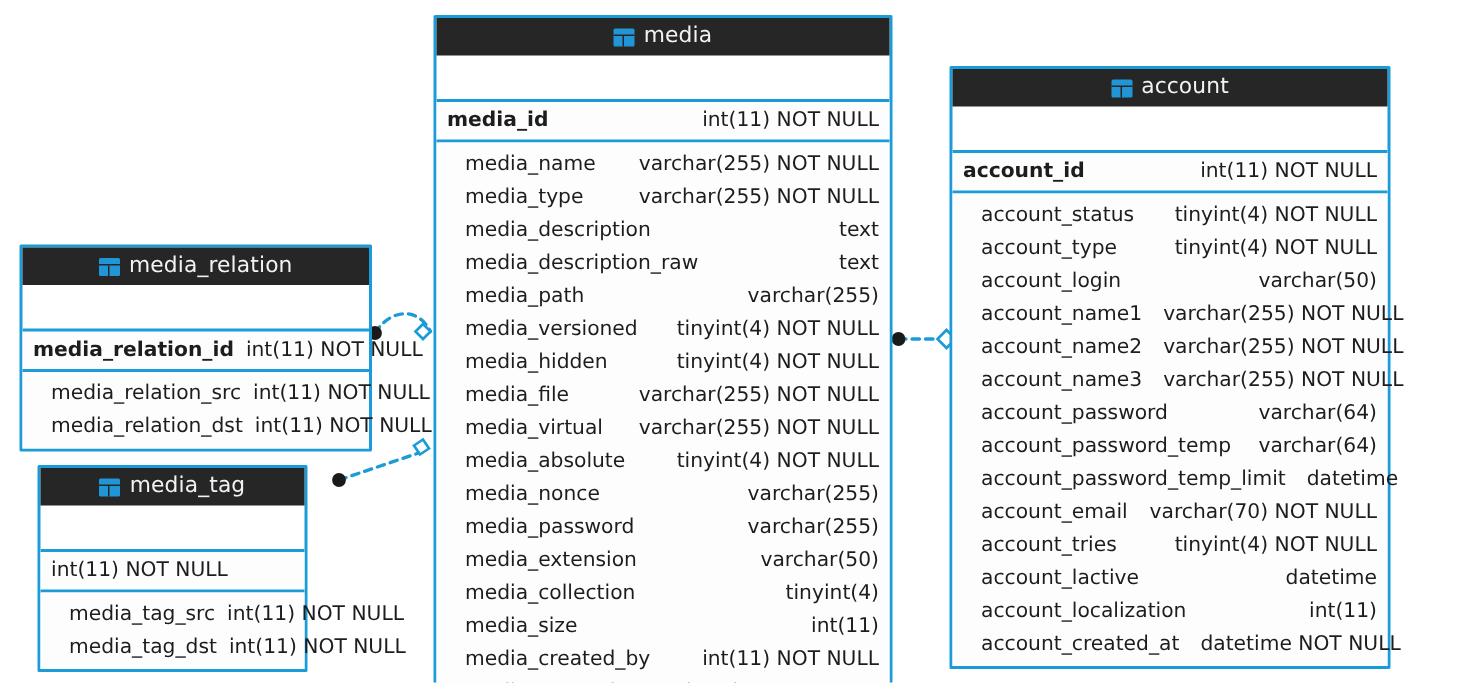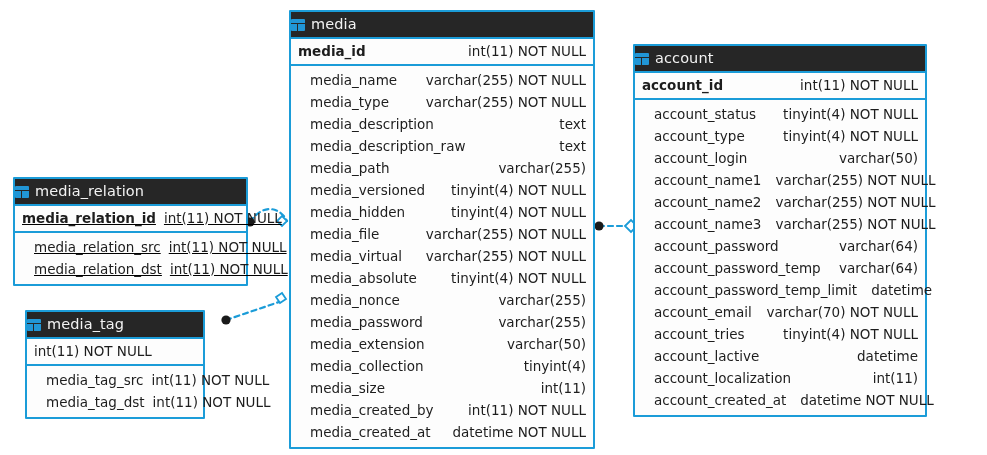--- a/index.html
+++ b/index.html
@@ -43,21 +43,21 @@
     border: 2px solid #1b9cd8;
     background: #ffffff;
     border-radius: 1px;
   }
 
   .entity-header {
     background: #262626;
     color: #f2f2f2;
     height: 25px;
     line-height: 25px;
-    text-align: left;
+    text-align: center;
     font-size: 14.5px;
     white-space: nowrap;
     letter-spacing: 0.1px;
   }
 
   .header-inner {
     display: inline-flex;
     align-items: center;
     gap: 6px;
     height: 25px;
@@ -95,20 +95,21 @@
   .entity-title {
     font-size: 14.5px;
     color: #f2f2f2;
   }
 
   
   .pk-section {
     border-top: 2px solid #1b9cd8;
     border-bottom: 2px solid #1b9cd8;
     background: #fdfdfd;
+    margin-top: 29px;
   }
 
   .field-section {
     background: #fdfdfd;
     padding: 3px 0 4px 12px;
   }
 
   .field {
     display: flex;
     justify-content: space-between;
@@ -315,21 +316,21 @@
         <div class="field">
           <span class="field-name">account_localization</span>
           <span class="field-type">int(11)</span>
         </div>
         <div class="field">
           <span class="field-name">account_created_at</span>
           <span class="field-type">datetime NOT NULL</span>
         </div>
       </div>
     </div>
-    <div class="entity compact" style="left: 13px; top: 177px; width: 235px; text-decoration: underline;">
+    <div class="entity compact" style="left: 13px; top: 163px; width: 235px;">
       <div class="entity-header"><span class="header-inner">
           <span class="table-icon"></span>
           <span class="entity-title">media_relation</span>
         </span></div>
       <div class="pk-section">
         <div class="field is-key">
           <span class="field-name">media_relation_id</span>
           <span class="field-type">int(11) NOT NULL</span>
         </div>
       </div>

